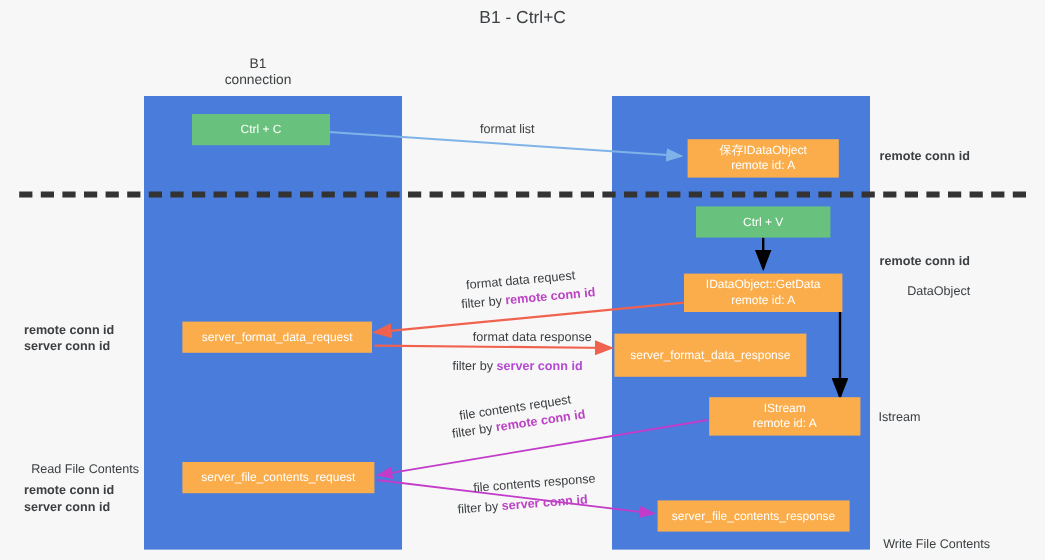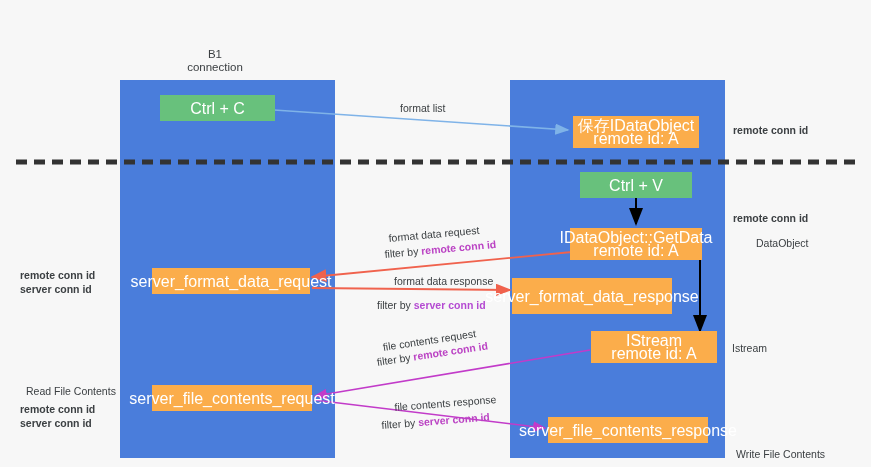--- a/index.html
+++ b/index.html
@@ -53,21 +53,21 @@
 
   
   .node {
     position: absolute;
     box-sizing: border-box;
     display: flex;
     flex-direction: column;
     align-items: center;
     justify-content: center;
     color: #ffffff;
-    font-size: 16px;
+    font-size: 10px;
     line-height: 13px;
     text-align: center;
     padding: 2px 4px;
   }
   .node.orange { background: #fbad4b; align-items: center; }
   .node.green  { background: #68c17c; color: #ffffff; }
   .node .l2 { display: block; }
 
   
   .elabel {
@@ -91,20 +91,21 @@
     color: #3c4043;
   }
   .side.bold { font-weight: bold; }
 </style>
 </head>
 <body>
 
 <div id="canvas">
 
   <div class="abs title">
+    <div>B1 - Ctrl+C</div>
   </div>
 
   <div class="abs colhead" style="left:155px; top:48px; width:120px;">
     <div>B1</div>
     <div>connection</div>
   </div>
 
   <div class="abs lane" style="left:120px; top:80px; width:215px; height:378px;"></div>
   <div class="abs lane" style="left:510px; top:80px; width:215px; height:378px;"></div>
 

